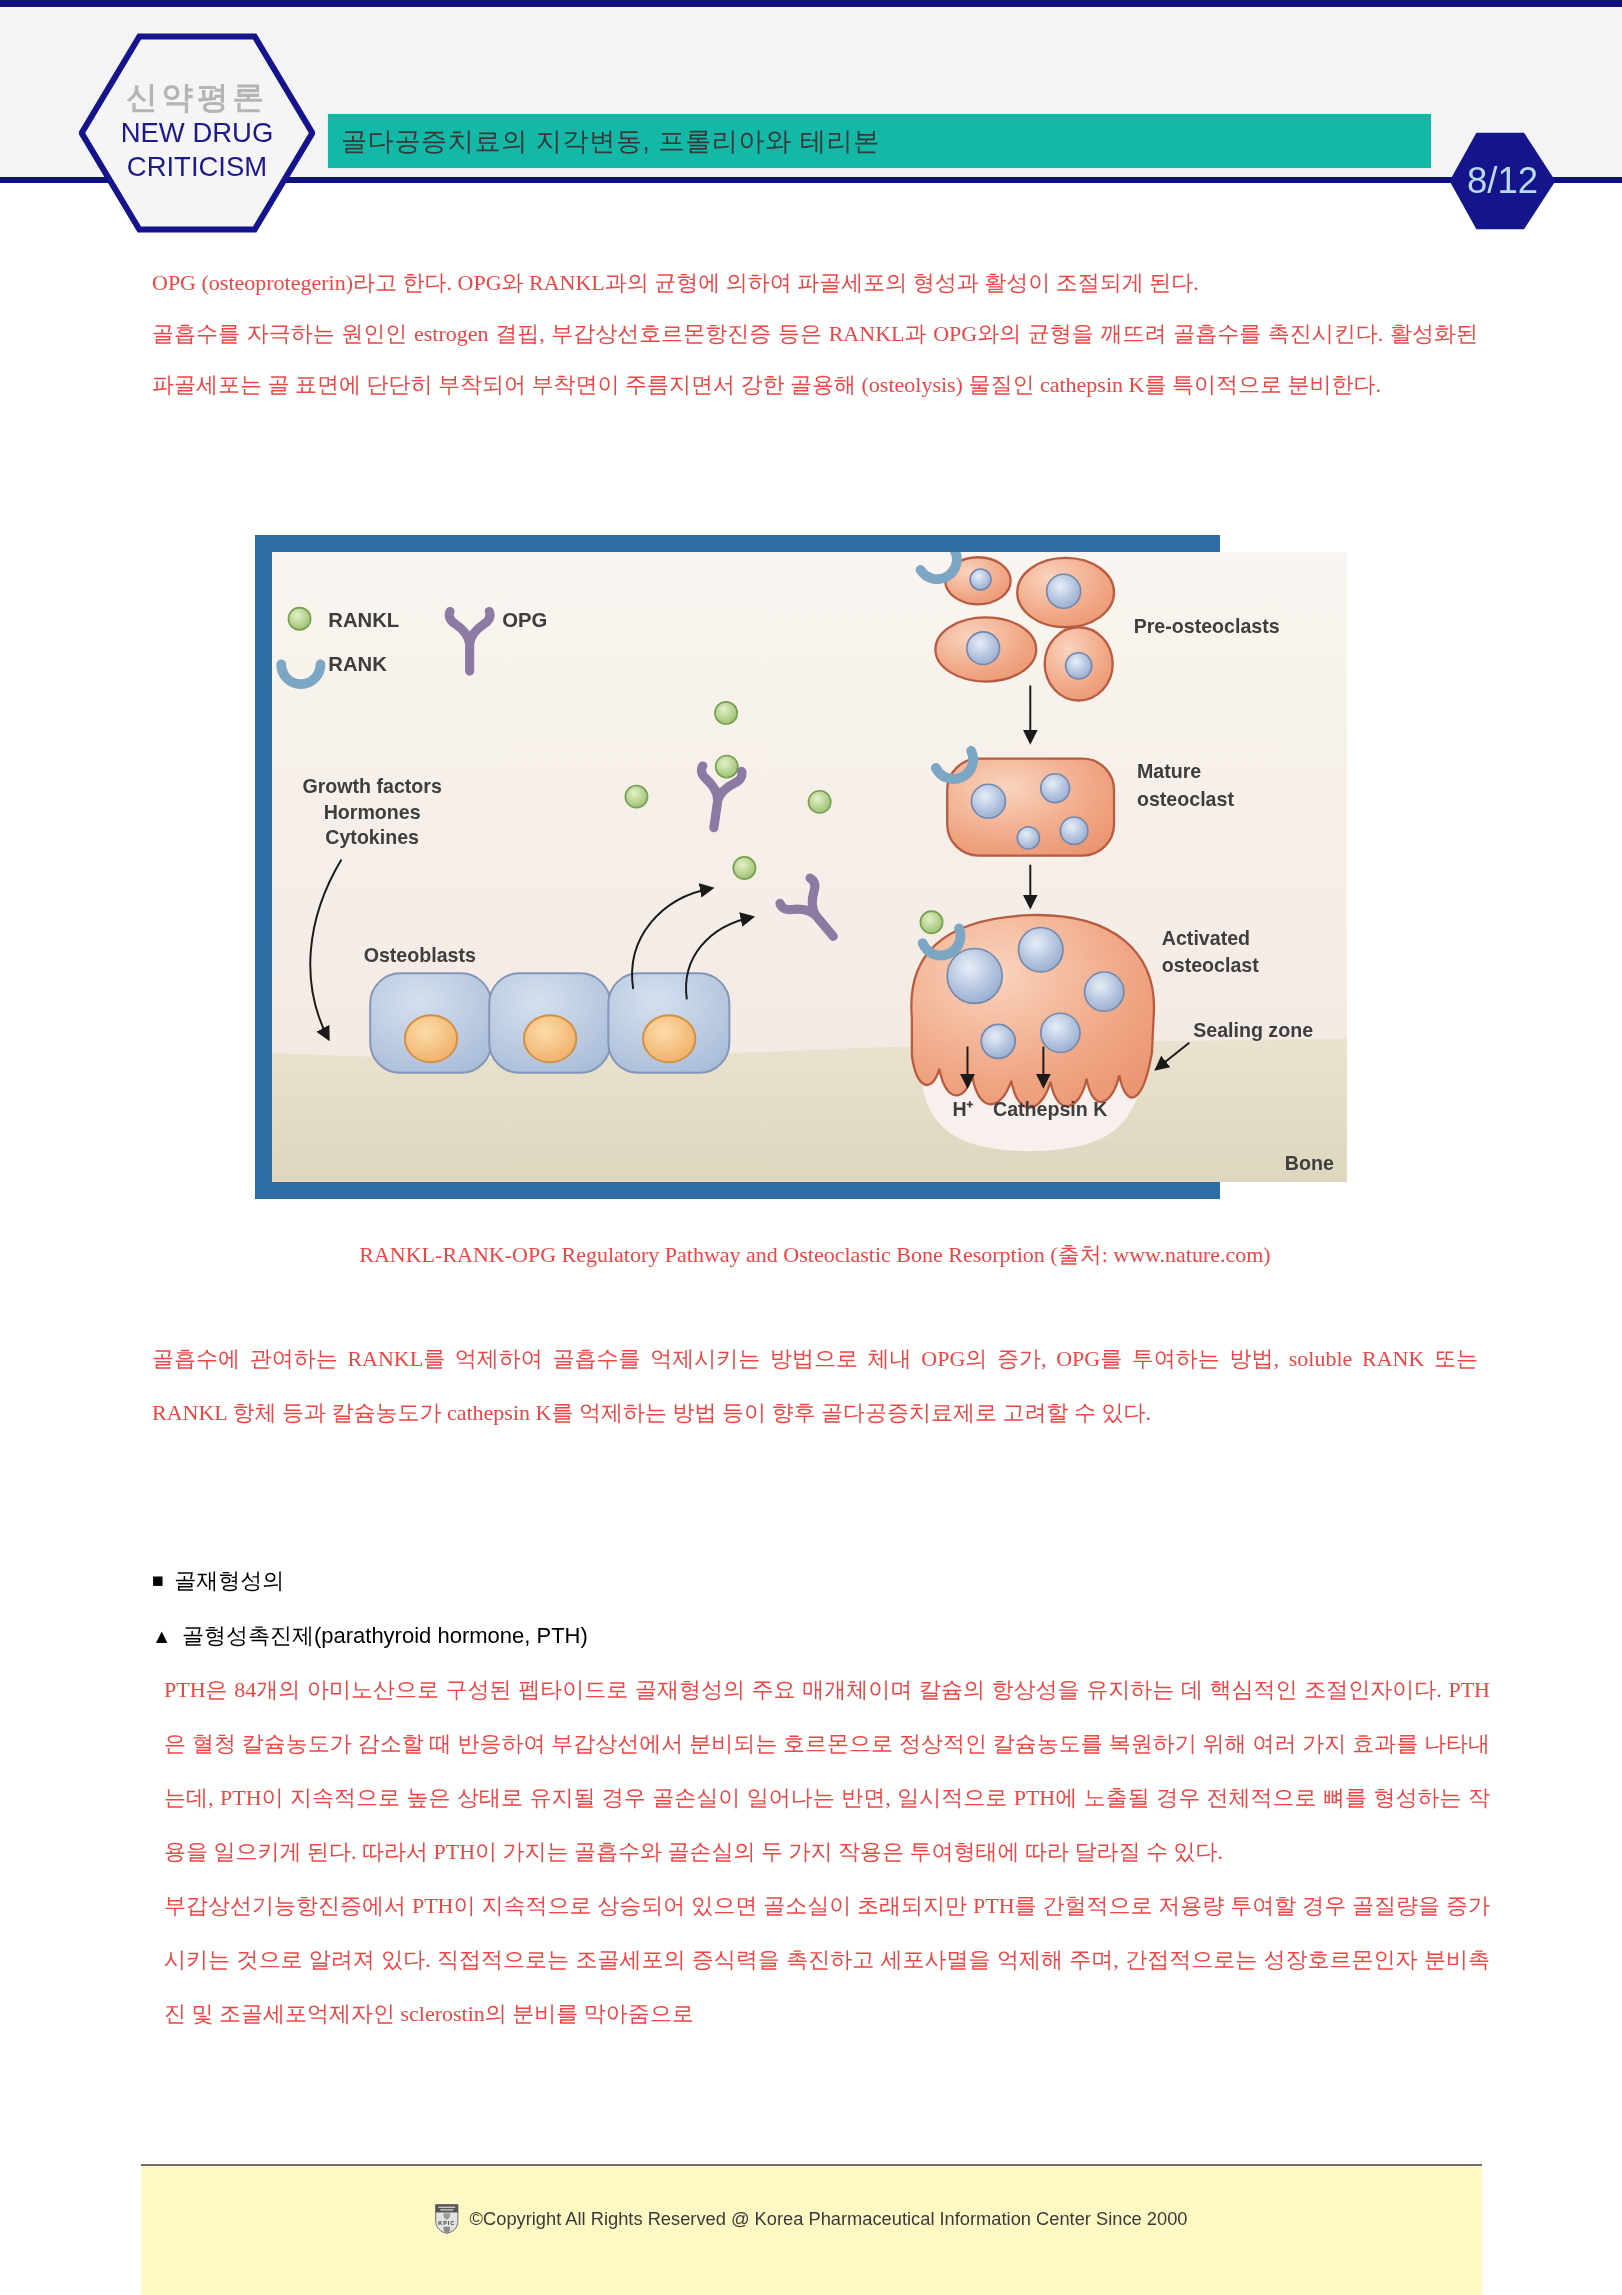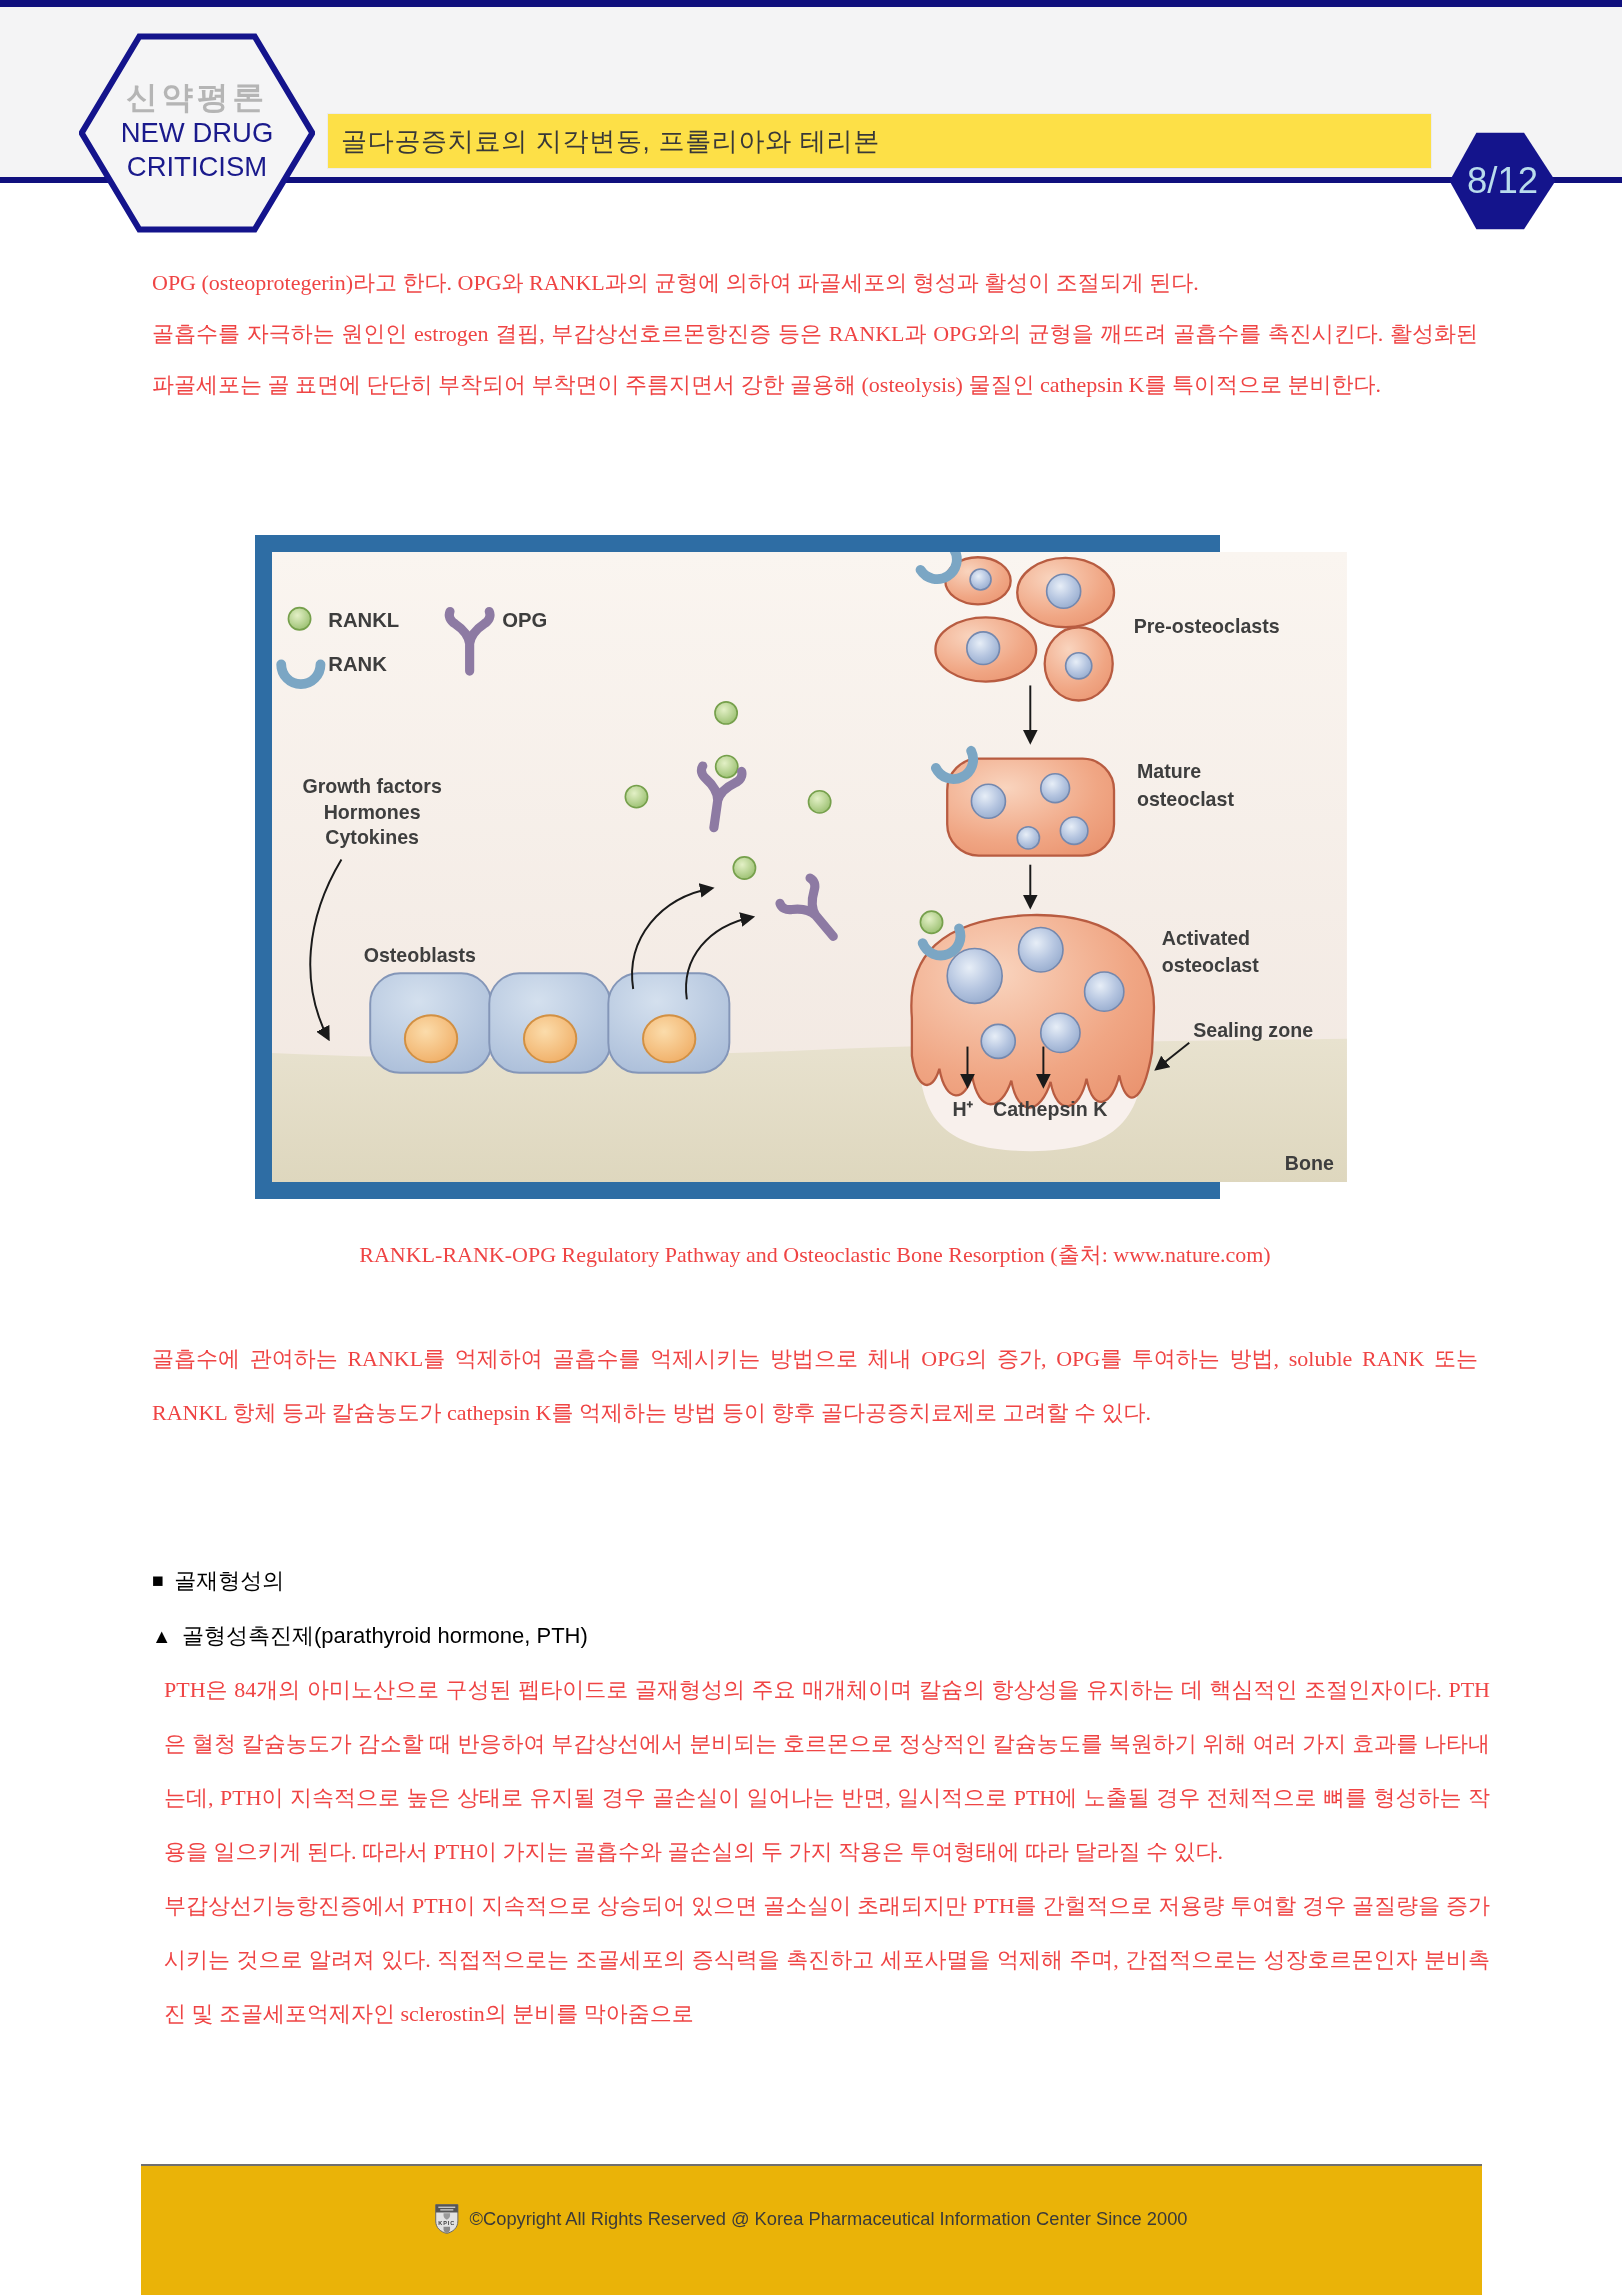--- a/index.html
+++ b/index.html
@@ -3,21 +3,21 @@
 <meta charset="utf-8">
 <style>
   html,body{margin:0;padding:0;background:#e8e8e8;}
   .page{position:relative;width:1623px;height:2295px;background:#ffffff;
         font-family:"Liberation Sans",sans-serif;overflow:hidden;}
   
   .top-bar{position:absolute;left:0;top:0;width:1623px;height:6.5px;background:#10107e;}
   .header-bg{position:absolute;left:0;top:6.5px;width:1623px;height:171px;background:#f4f4f5;}
   .header-line{position:absolute;left:0;top:177px;width:1623px;height:5.9px;background:#10107e;}
   .title-box{position:absolute;left:327px;top:113px;width:1105px;height:56px;
-             background:#fde047;border:0.7px solid #ececec;box-sizing:border-box;
+             background:#14b8a6;border:0.7px solid #ececec;box-sizing:border-box;
              display:flex;align-items:center;padding-left:13px;
              font-size:26px;font-weight:500;color:#383838;letter-spacing:0.7px;}
   .logo-svg{position:absolute;left:79px;top:31px;}
   .badge-svg{position:absolute;left:1447px;top:130px;}
   
   .body-text{position:absolute;left:152px;width:1326px;font-size:22px;color:#ef4444;
              text-align:justify;font-family:Liberation Serif, serif;}
   .body-text p{margin:0;}
   .block1{top:257px;line-height:51px;}
   .caption{top:1238px;line-height:33px;text-align:center;}
@@ -29,21 +29,21 @@
   .head1 .bullet{font-size:19.6px;transform:translateY(-0.7px);}
   .head2 .bullet{font-size:19.6px;}
   .block2{top:1663px;line-height:54px;margin-left:12px;}
   
   .figure{position:absolute;left:255px;top:535px;width:965px;height:664px;
           border:17px solid #2e6da4;box-sizing:border-box;background:#f7f0ea;}
   .flabel{font-family:"Liberation Sans",sans-serif;font-weight:600;fill:#3e3e3e;font-size:30px;}
   .flegend{font-family:"Liberation Sans",sans-serif;font-weight:700;fill:#3d3d3d;font-size:31px;}
   
   .footer{position:absolute;left:141px;top:2164px;width:1341px;height:132px;
-          background:#eab308;border-top:2px solid #6f6f6f;box-sizing:border-box;}
+          background:#fef9c3;border-top:2px solid #6f6f6f;box-sizing:border-box;}
   .footer-inner{margin-top:38px;display:flex;justify-content:center;align-items:center;
                 gap:10.5px;font-size:18.3px;color:#3a3a3a;}
 </style>
 </head>
 <body>
 
 <div class="page">
 
   <div class="top-bar"></div>
   <div class="header-bg"></div>

